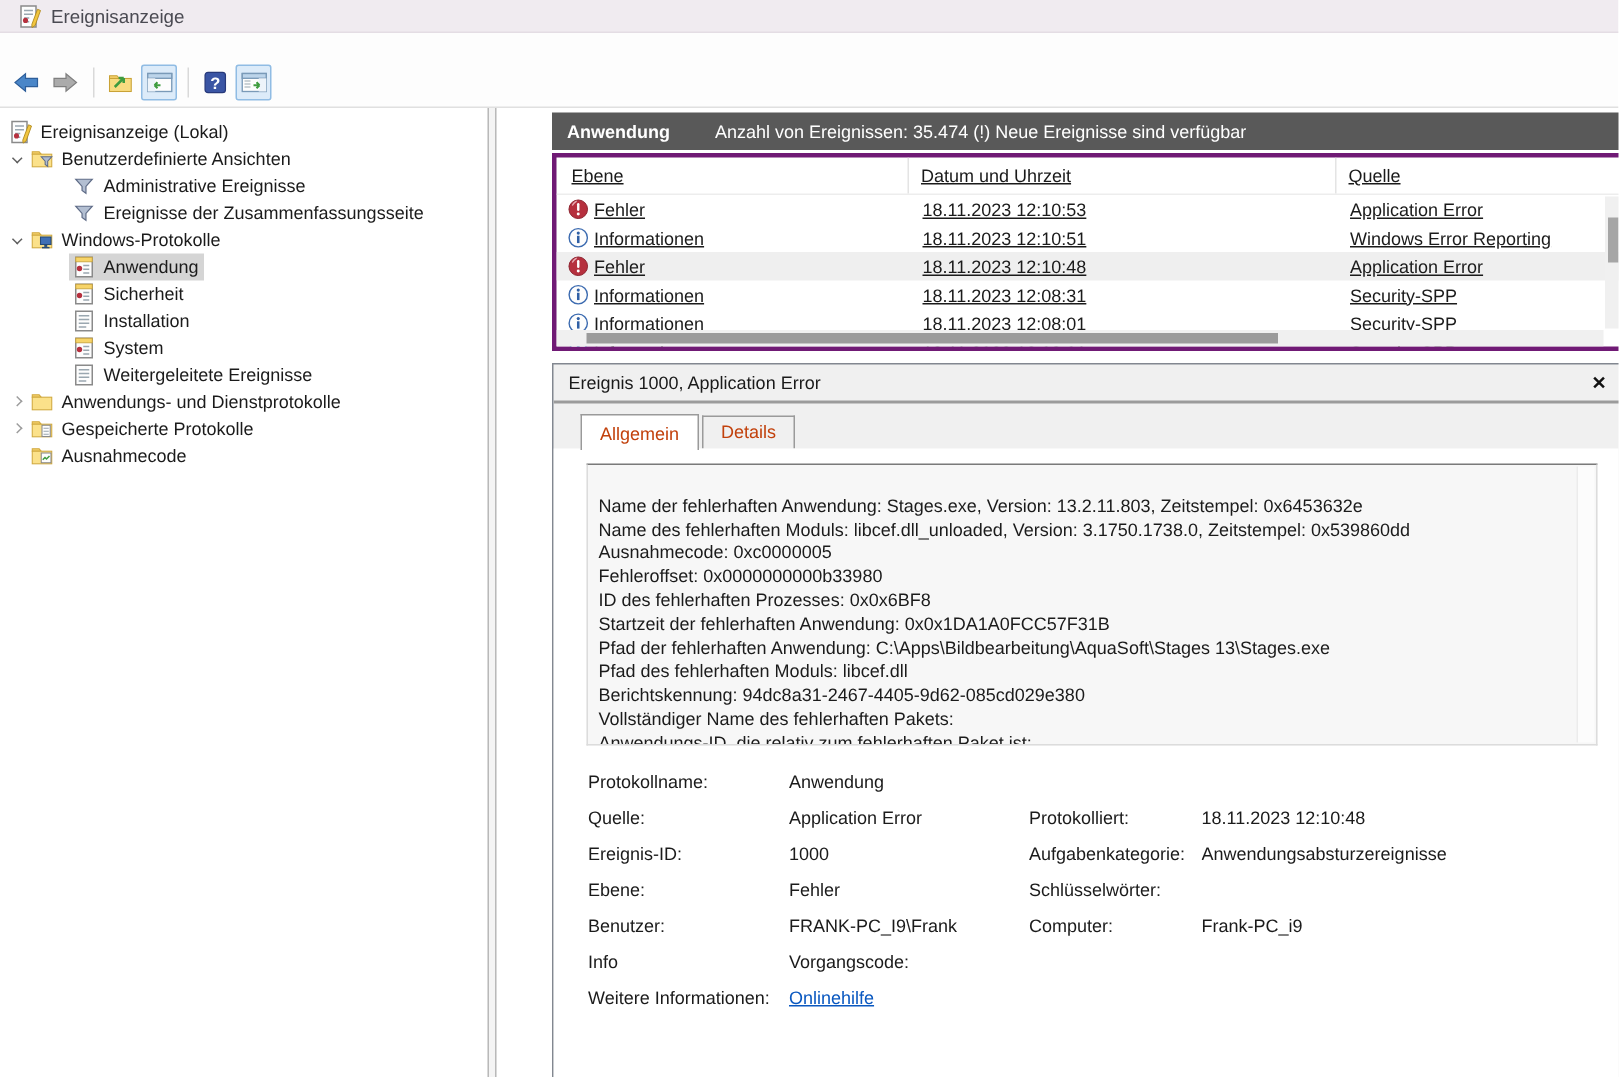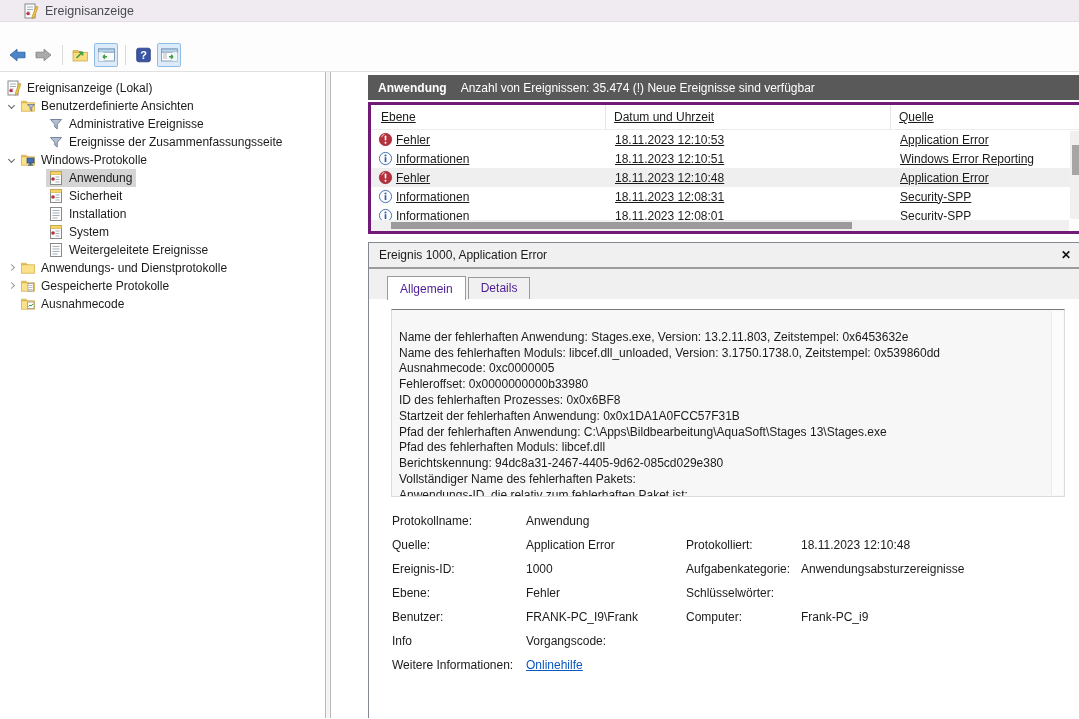--- a/index.html
+++ b/index.html
@@ -1,21 +1,21 @@
 <!DOCTYPE html>
 <html><head>
 <meta charset="utf-8">
 <style>
   * { margin:0; padding:0; box-sizing:border-box; }
   html,body { width:1079px; height:719px; overflow:hidden; background:#fff;
     font-family:"Liberation Sans", sans-serif; font-size:12px; color:#1b1b1b; }
 
   
   .titlebar { height:22px; background:#f0ebf0; border-bottom:1px solid #e4dde4;
-    display:flex; align-items:center; padding-left:23px; }
+    display:flex; align-items:center; padding-left:12px; }
   .titlebar .ttl { color:#4a4a52; font-size:12.5px; margin-left:6px; }
 
   
   .toolbar { height:50px; display:flex; align-items:flex-end; padding:0 0 4px 5px;
     border-bottom:1px solid #e0e0e0; background:#fdfdfd; }
   .tb-btn { display:inline-flex; align-items:center; justify-content:center;
     width:24px; height:24px; margin-right:2px; border:1px solid transparent; border-radius:2px; }
   .tb-btn.active { background:#dcebf9; border-color:#90bce4; }
   .tb-sep { width:1px; height:20px; background:#d9d9d9; margin:0 5px 2px 5px; align-self:flex-end; }
 
@@ -34,21 +34,21 @@
     border-bottom:1.4px solid #5f5f5f; transform:rotate(45deg); margin-top:-2px; }
   .chev.right { border-color:#9d9d9d; transform:rotate(-45deg); }
   .ticon { width:16px; height:16px; flex:none; }
   .tgrp { display:inline-flex; align-items:center; gap:5px; padding:1px 4px 1px 2px; }
   .trow.selected .tgrp { background:#d5d5d5; }
 
   
   .lvheader { height:25px; margin-top:3px; background:#595959; color:#fff;
     display:flex; align-items:center; padding-left:10px; }
   .lvheader b { font-weight:bold; }
-  .lvheader .sub { margin-left:14px; font-weight:normal; }
+  .lvheader .sub { margin-left:30px; font-weight:normal; }
 
   
   .eventlist { height:132px; margin-top:2px; border:3px solid #701a75; background:#fff;
     position:relative; overflow:hidden;text-decoration:underline; }
   .cols { display:flex; height:25px; border-bottom:1px solid #ededed; }
   .col { display:flex; align-items:center; border-right:1px solid #e4e4e4; padding-left:8px;
     color:#1a1a1a; cursor:default; }
   .col.c1 { width:235px; padding-left:10px; }
   .col.c2 { width:285px; }
   .col.c3 { width:190px; }
@@ -66,21 +66,21 @@
   .hthumb { position:absolute; top:2px; left:20px; width:66%; height:7px; background:#9b9b9b; }
 
   
   .detail { flex:1; margin-top:8px; border:1px solid #828790; border-bottom:none;
     background:#f0f0f0; display:flex; flex-direction:column; overflow:hidden; }
   .dheader { height:26px; display:flex; align-items:center; padding:0 12px 0 10px;
     border-bottom:2px solid #9b9b9b; color:#1a1a1a; }
   .dclose { margin-left:auto; font-weight:bold; font-size:12px; color:#111; cursor:pointer; line-height:1; }
   .tabstrip { height:30px; display:flex; align-items:flex-end; padding-left:18px; }
   .tab { padding:3px 12px 4px 12px; border:1px solid #9a9a9a; border-bottom:none;
-    background:#f0f0f0; color:#4c1d95; margin-right:2px; cursor:default; }
+    background:#f0f0f0; color:#c2410c; margin-right:2px; cursor:default; }
   .tab.active { background:#fff; position:relative; top:1px; padding-top:5px; z-index:2; }
   .tabpage { flex:1; background:#fff; padding:10px 18px 0 22px; overflow:hidden; }
   .descbox { position:relative; height:188px; border:1px solid #dcdcdc; border-top:1px solid #7a7a7a;
     background:#f7f7f7; padding:4px 20px 4px 7px; line-height:15.8px; white-space:pre-line;
     overflow:hidden; color:#1b1b1b; }
   .descscroll { position:absolute; top:1px; right:1px; bottom:1px; width:12px; background:#fcfcfc;
     border-left:1px solid #ececec; }
 
   .propgrid { margin-top:12px; display:grid; grid-template-columns:134px 160px 115px 1fr;
     line-height:24px; color:#1b1b1b; padding-left:1px; }

